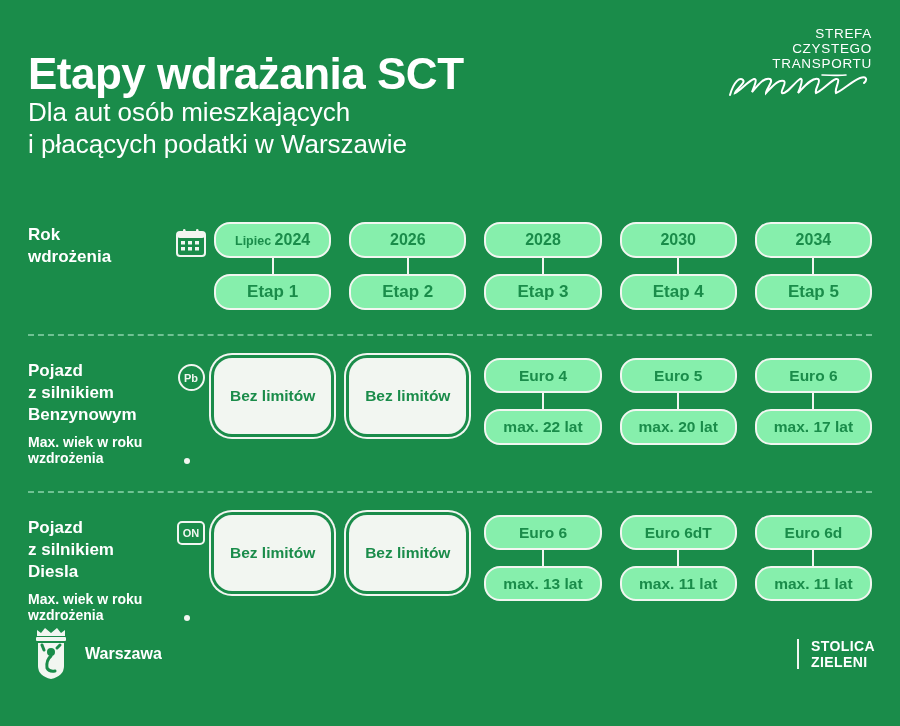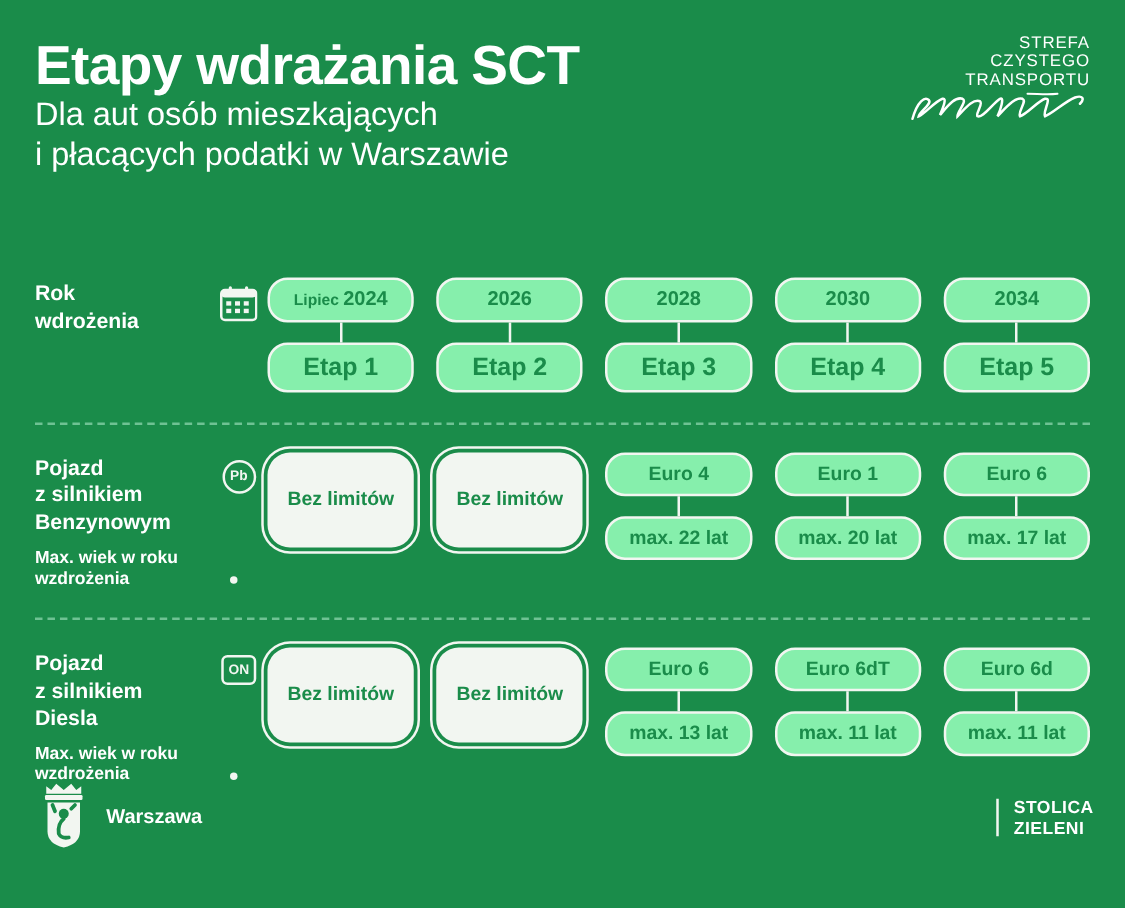--- a/index.html
+++ b/index.html
@@ -38,21 +38,21 @@
     height: 26px;
     position: relative;
     width: 150px;
     margin-left: auto;
   }
   .signature svg { display: block; margin-left: auto; }
 
   h1.title {
     font-size: 44px;
     font-weight: bold;
-    margin: 11px 0 0 0;
+    margin: 32px 0 0 0;
     letter-spacing: -0.5px;
     line-height: 1.02;
   }
   .subtitle {
     font-size: 26px;
     font-weight: normal;
     line-height: 1.22;
     max-width: 640px;
   }
   .subtitle span { display: block; }
@@ -142,21 +142,21 @@
     background: #f2f6f1;
     color: #1a8c4a;
     display: flex;
     align-items: center;
     justify-content: center;
     font-weight: bold;
     font-size: 15.5px;
     box-shadow: 0 0 0 3px #1a8c4a, 0 0 0 5px #f2f6f1;
   }
   .row-year .pill { font-size: 16px; }
-  .row-year .pill.etap { font-size: 20px; }
+  .row-year .pill.etap { font-size: 17px; }
 
   .divider {
     border-top: 2px dashed #6fc293;
     margin: 24px 0 22px 0;
     height: 0;
   }
   .row-engine .cols .col .pill { }
 
   
   .dot {
@@ -332,21 +332,21 @@
         <div class="big-box">Bez limitów</div>
       </div>
 
       <div class="col">
         <div class="pill light">Euro 4</div>
         <div class="connector"></div>
         <div class="pill light">max. 22 lat</div>
       </div>
 
       <div class="col">
-        <div class="pill light">Euro 1</div>
+        <div class="pill light">Euro 5</div>
         <div class="connector"></div>
         <div class="pill light">max. 20 lat</div>
       </div>
 
       <div class="col">
         <div class="pill light">Euro 6</div>
         <div class="connector"></div>
         <div class="pill light">max. 17 lat</div>
       </div>
 

